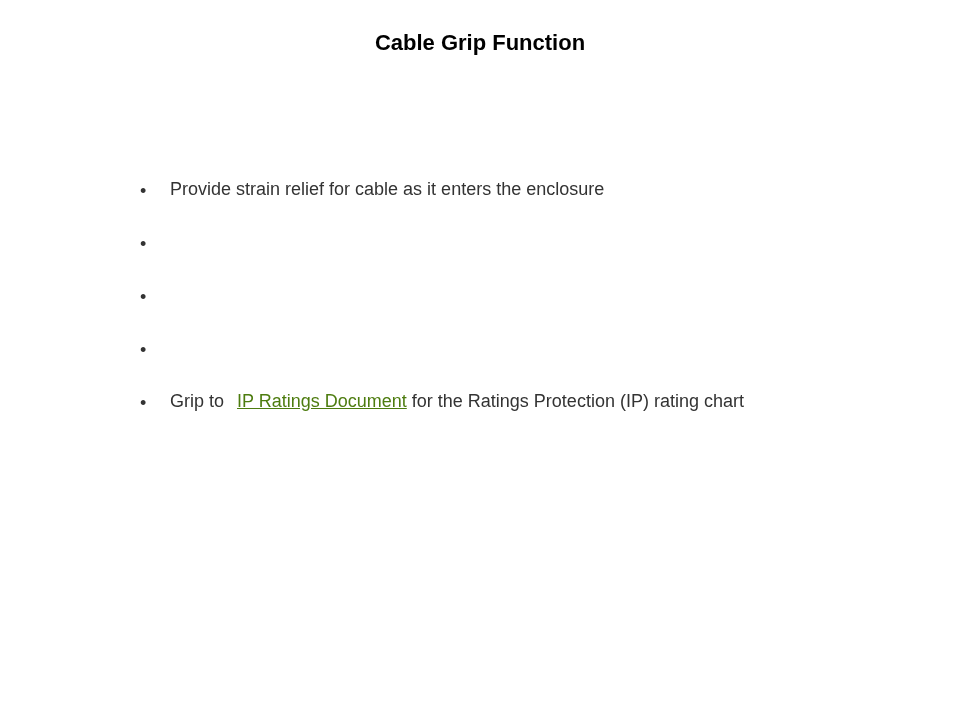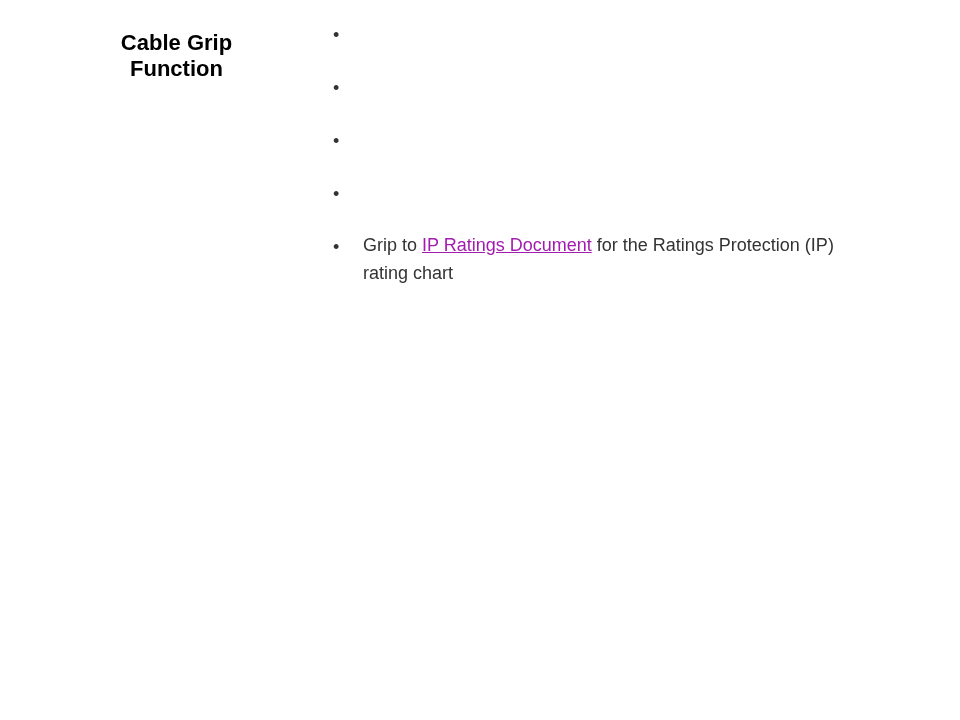--- a/index.html
+++ b/index.html
@@ -16,21 +16,21 @@
       font-size: 18px;
       color: #333333;
       overflow: hidden;
     }
 
     .page-container {
       width: 960px;
       height: 720px;
       padding: 20px 80px 20px 80px;
       display: flex;
-      flex-direction: row;
+      flex-direction: column;
     }
 
     .page-title {
       text-align: center;
       font-weight: bold;
       font-size: 22px;
       color: #000000;
       margin-bottom: 120px;
       padding-top: 10px;
     }
@@ -56,33 +56,35 @@
       color: #333333;
     }
 
     .bullet-text {
       font-size: 18px;
       color: #333333;
       line-height: 1.55;
     }
 
     .link-text {
-      color: #a21caf;
+      color: #4d7c0f;
+      margin-left: 8px;
     }
   </style>
 </head>
 <body>
 
 <div class="page-container">
   <h1 class="page-title">Cable Grip Function</h1>
 
   <ul class="bullet-list">
 
     <li>
       <span class="bullet-dot">•</span>
+      <span class="bullet-text">Provide strain relief for cable as it enters the enclosure</span>
     </li>
 
     <li>
       <span class="bullet-dot">•</span>
     </li>
 
     <li>
       <span class="bullet-dot">•</span>
     </li>
 

